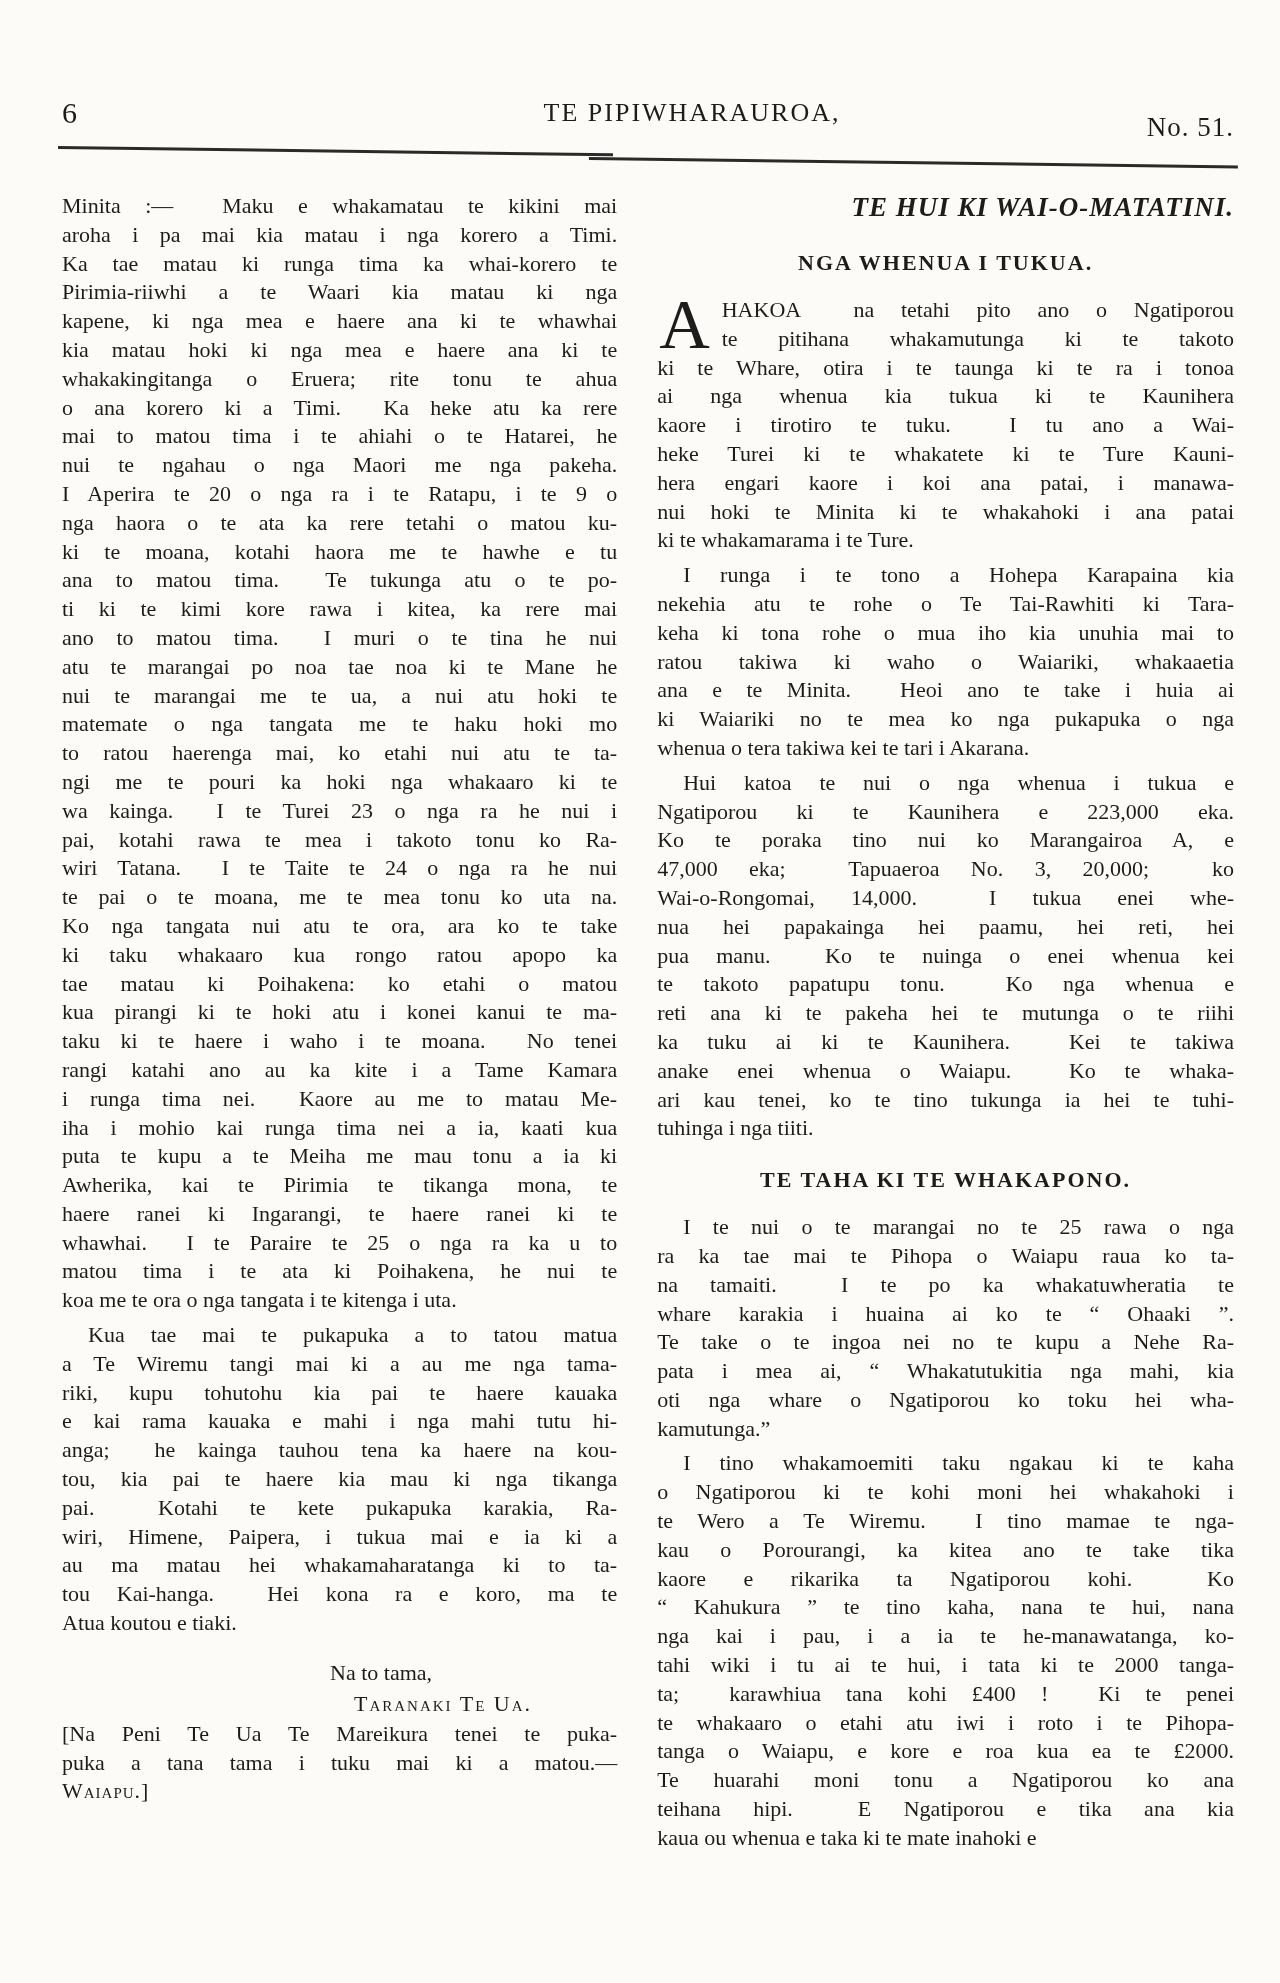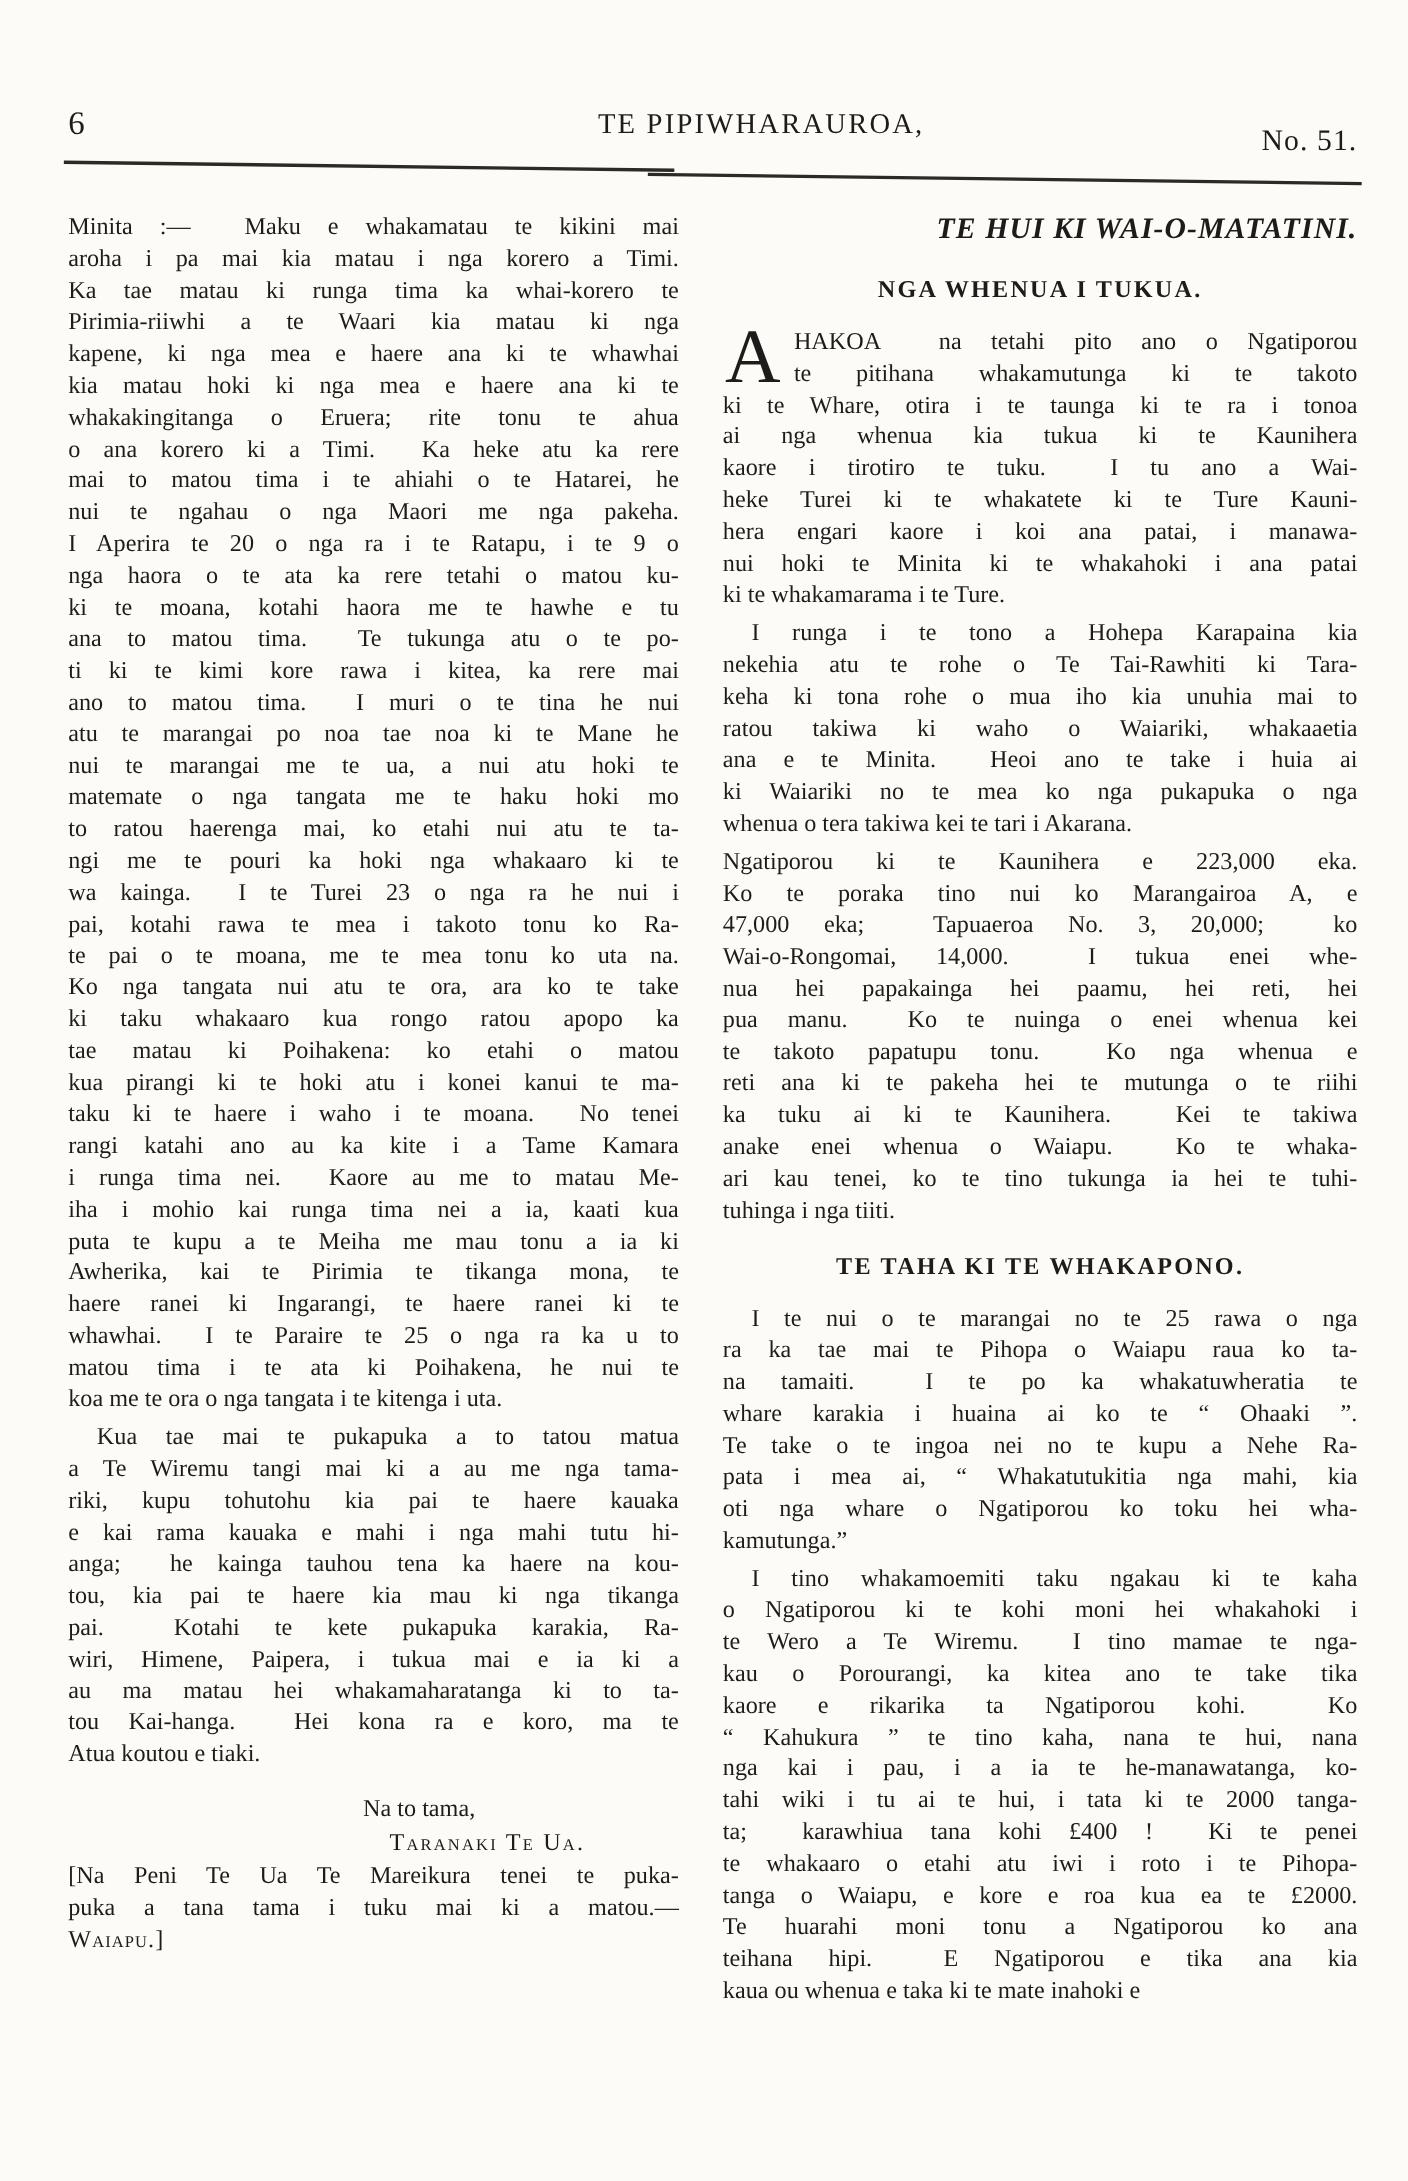--- a/index.html
+++ b/index.html
@@ -122,20 +122,21 @@
             <div class="pline">ana to matou tima.  Te tukunga atu o te po-</div>
             <div class="pline">ti ki te kimi kore rawa i kitea, ka rere mai</div>
             <div class="pline">ano to matou tima.  I muri o te tina he nui</div>
             <div class="pline">atu te marangai po noa tae noa ki te Mane he</div>
             <div class="pline">nui te marangai me te ua, a nui atu hoki te</div>
             <div class="pline">matemate o nga tangata me te haku hoki mo</div>
             <div class="pline">to ratou haerenga mai, ko etahi nui atu te ta-</div>
             <div class="pline">ngi me te pouri ka hoki nga whakaaro ki te</div>
             <div class="pline">wa kainga.  I te Turei 23 o nga ra he nui i</div>
             <div class="pline">pai, kotahi rawa te mea i takoto tonu ko Ra-</div>
+            <div class="pline">wiri Tatana.  I te Taite te 24 o nga ra he nui</div>
             <div class="pline">te pai o te moana, me te mea tonu ko uta na.</div>
             <div class="pline">Ko nga tangata nui atu te ora, ara ko te take</div>
             <div class="pline">ki taku whakaaro kua rongo ratou apopo ka</div>
             <div class="pline">tae matau ki Poihakena: ko etahi o matou</div>
             <div class="pline">kua pirangi ki te hoki atu i konei kanui te ma-</div>
             <div class="pline">taku ki te haere i waho i te moana.  No tenei</div>
             <div class="pline">rangi katahi ano au ka kite i a Tame Kamara</div>
             <div class="pline">i runga tima nei.  Kaore au me to matau Me-</div>
             <div class="pline">iha i mohio kai runga tima nei a ia, kaati kua</div>
             <div class="pline">puta te kupu a te Meiha me mau tonu a ia ki</div>
@@ -195,20 +196,21 @@
             <div class="para">
               <div class="pline indent">I runga i te tono a Hohepa Karapaina kia</div>
               <div class="pline">nekehia atu te rohe o Te Tai-Rawhiti ki Tara-</div>
               <div class="pline">keha ki tona rohe o mua iho kia unuhia mai to</div>
               <div class="pline">ratou takiwa ki waho o Waiariki, whakaaetia</div>
               <div class="pline">ana e te Minita.  Heoi ano te take i huia ai</div>
               <div class="pline">ki Waiariki no te mea ko nga pukapuka o nga</div>
               <div class="pline lastline">whenua o tera takiwa kei te tari i Akarana.</div>
             </div>
             <div class="para">
+              <div class="pline indent">Hui katoa te nui o nga whenua i tukua e</div>
               <div class="pline">Ngatiporou ki te Kaunihera e 223,000 eka.</div>
               <div class="pline">Ko te poraka tino nui ko Marangairoa A, e</div>
               <div class="pline">47,000 eka;  Tapuaeroa No. 3, 20,000;  ko</div>
               <div class="pline">Wai-o-Rongomai, 14,000.  I tukua enei whe-</div>
               <div class="pline">nua hei papakainga hei paamu, hei reti, hei</div>
               <div class="pline">pua manu.  Ko te nuinga o enei whenua kei</div>
               <div class="pline">te takoto papatupu tonu.  Ko nga whenua e</div>
               <div class="pline">reti ana ki te pakeha hei te mutunga o te riihi</div>
               <div class="pline">ka tuku ai ki te Kaunihera.  Kei te takiwa</div>
               <div class="pline">anake enei whenua o Waiapu.  Ko te whaka-</div>

